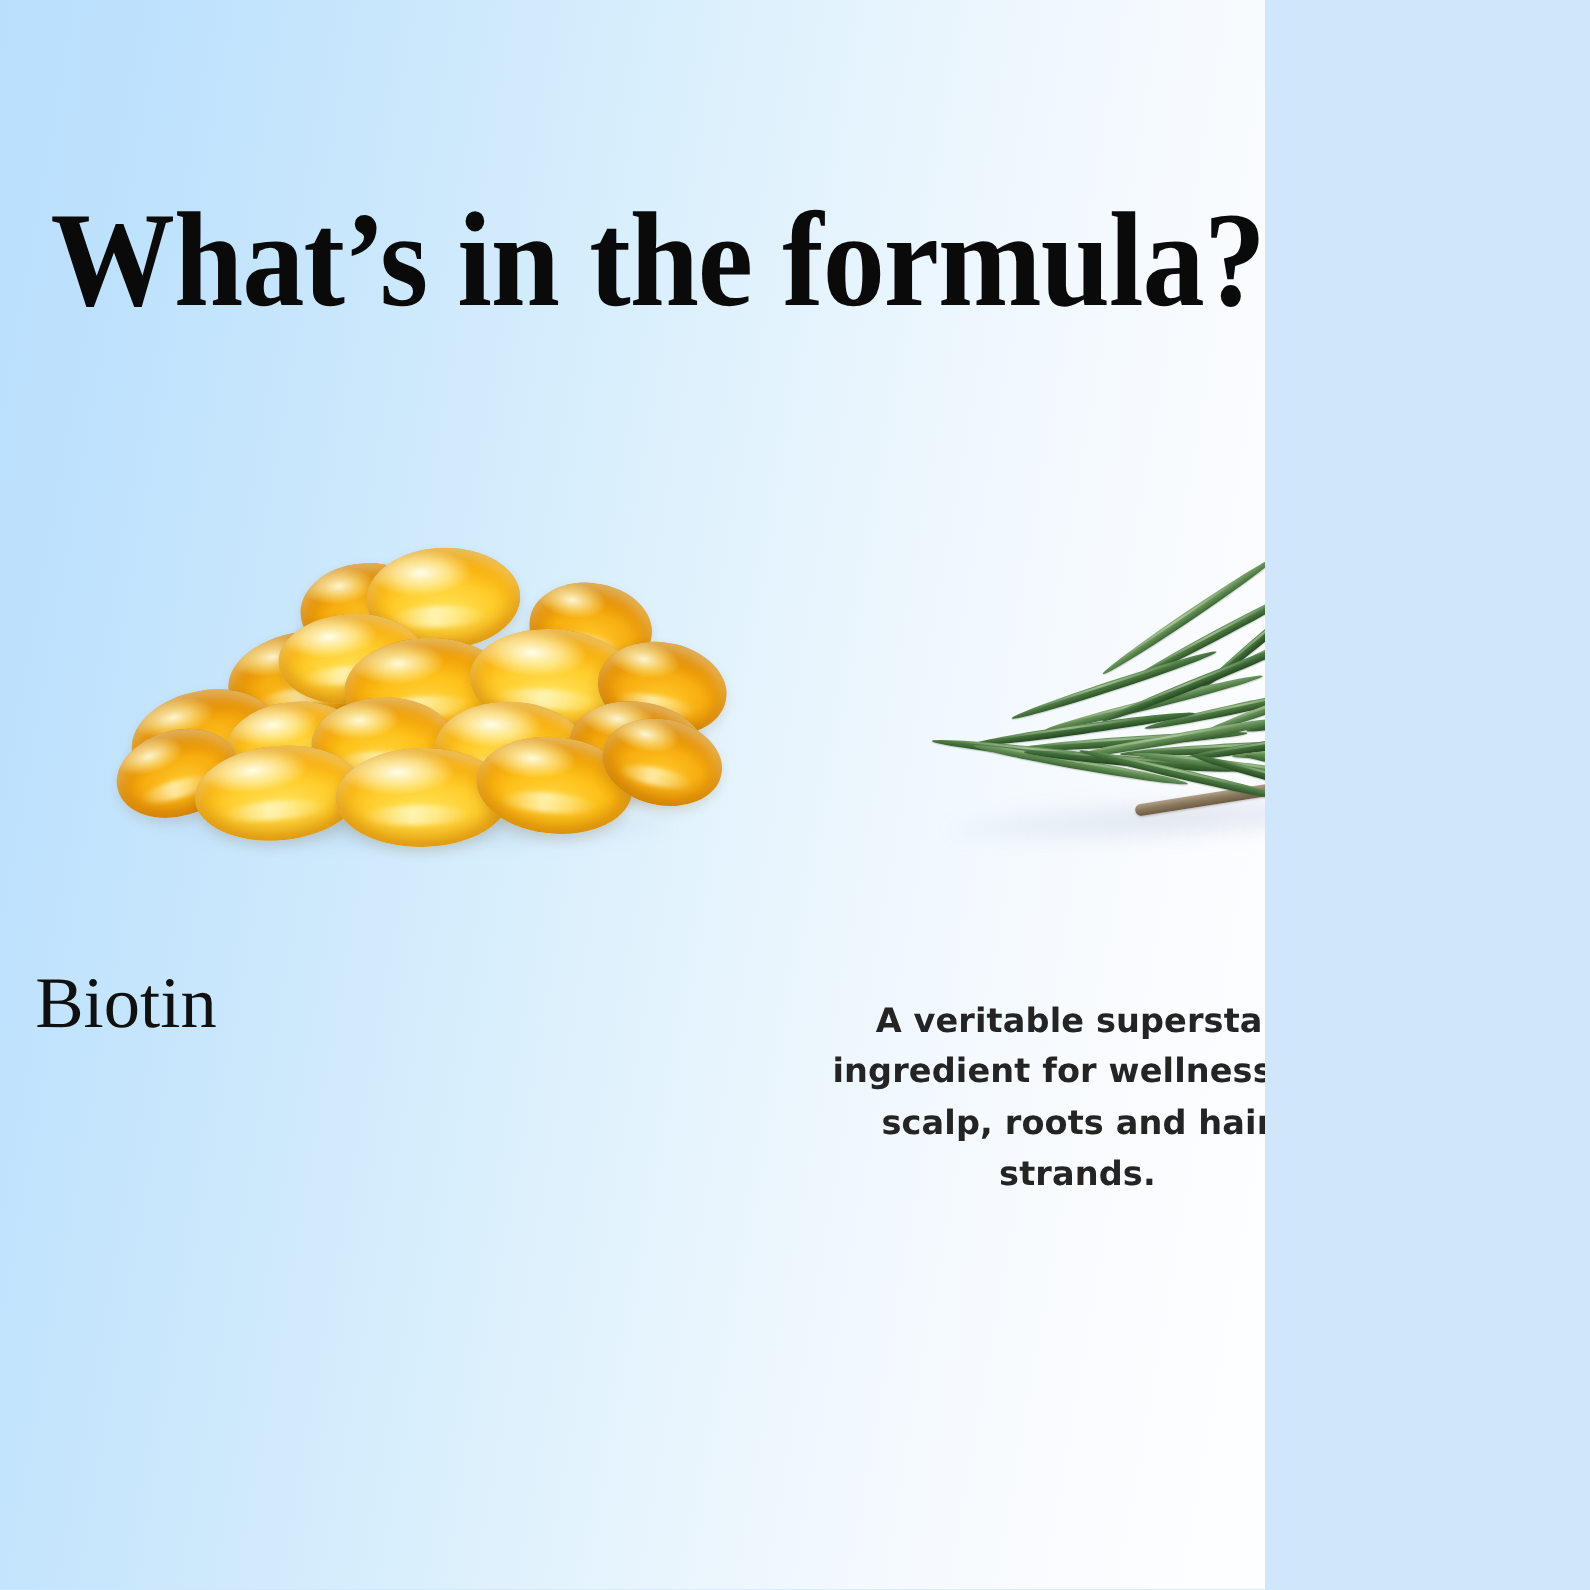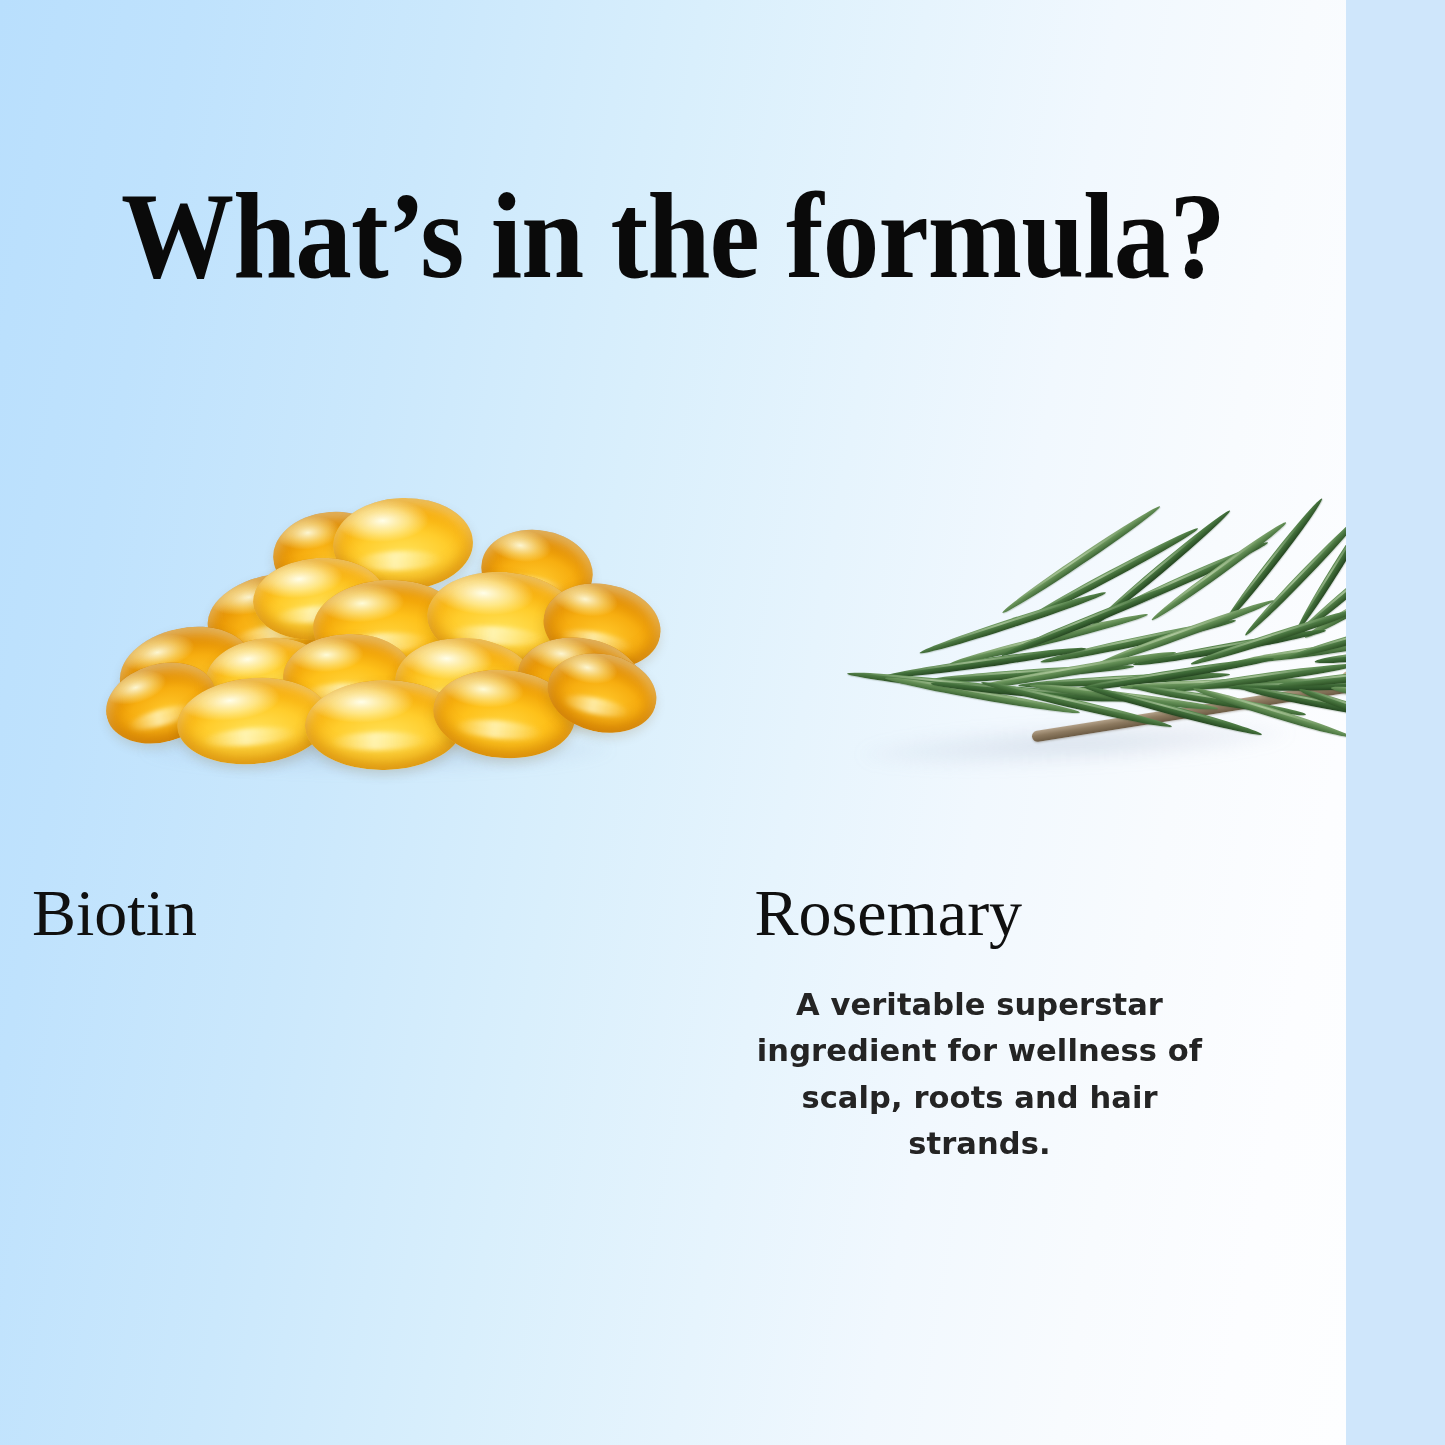--- a/index.html
+++ b/index.html
@@ -3,21 +3,21 @@
 <meta charset="utf-8">
 <title>What's in the formula</title>
 <style>
   html,body{margin:0;padding:0;}
   body{
     width:1445px;height:1445px;overflow:hidden;
     font-family:"Liberation Sans", sans-serif;
     background:#cfe6fb;
   }
   .poster{
-    position:relative;width:1346px;height:1445px;
+    position:relative;width:1150px;height:1445px;
     background:
       linear-gradient(100deg,
         #b9dffd 0%,
         #bfe2fd 12%,
         #cbe8fc 28%,
         #d9effc 44%,
         #e6f4fd 58%,
         #f1f8fe 70%,
         #f8fbfe 82%,
         #fcfdff 92%,
@@ -246,19 +246,18 @@
           <div class="needle dk" style="left:288px;top:246px;width:184px;transform:rotate(15deg);"></div>
           <div class="needle" style="left:340px;top:226px;width:176px;transform:rotate(9deg);"></div>
           <div class="needle lt" style="left:396px;top:248px;width:164px;transform:rotate(17deg);"></div>
           <div class="needle dk" style="left:448px;top:228px;width:150px;transform:rotate(11deg);"></div>
           <div class="needle" style="left:502px;top:242px;width:126px;transform:rotate(19deg);"></div>
           <div class="needle lt" style="left:540px;top:214px;width:104px;transform:rotate(8deg);"></div>
           <div class="needle dk" style="left:556px;top:232px;width:86px;transform:rotate(22deg);"></div>
         </div>
       </div>
 
-      <div class="ing-name">Rosemary</div>
 
       <div class="ing-desc">A veritable superstar ingredient for wellness of scalp, roots and hair strands.</div>
     </div>
 
   </div>
 </div>
 
 </body></html>

